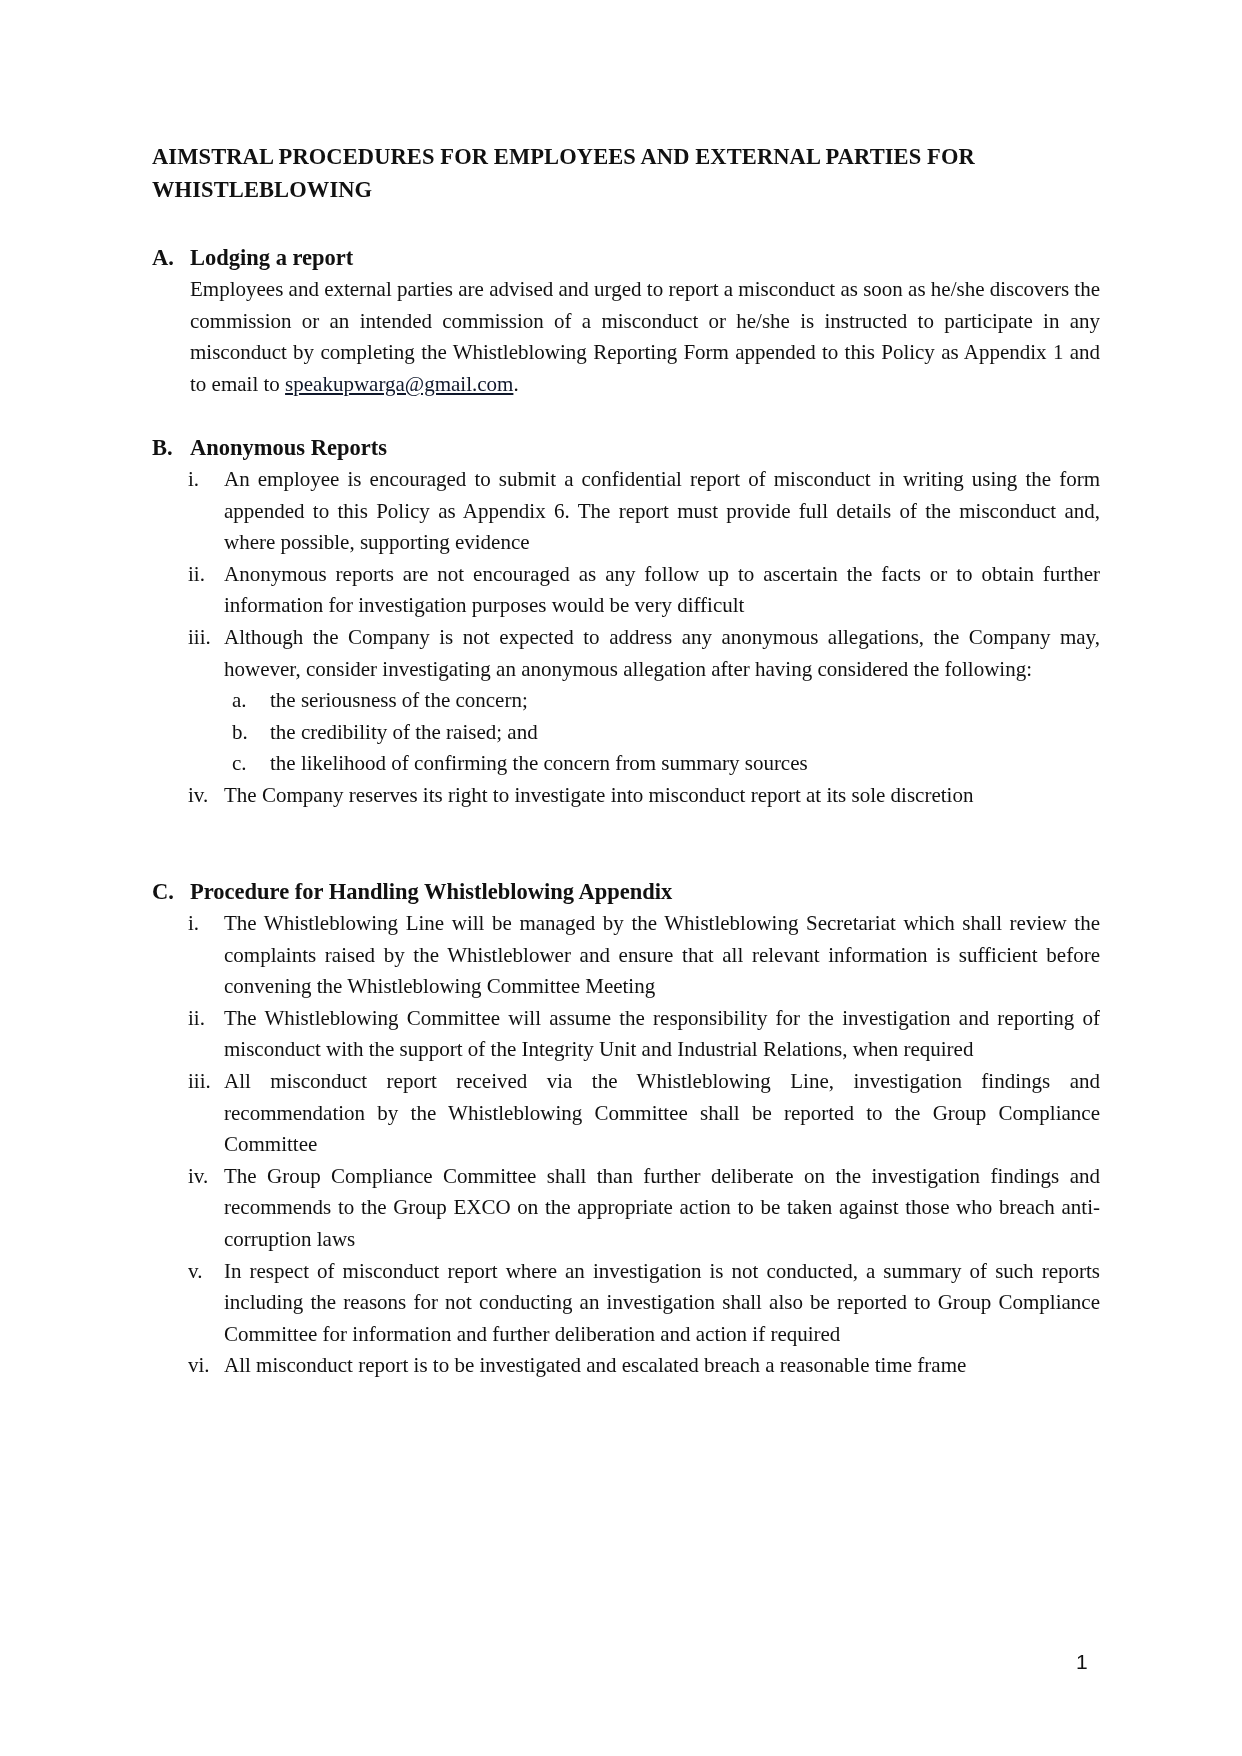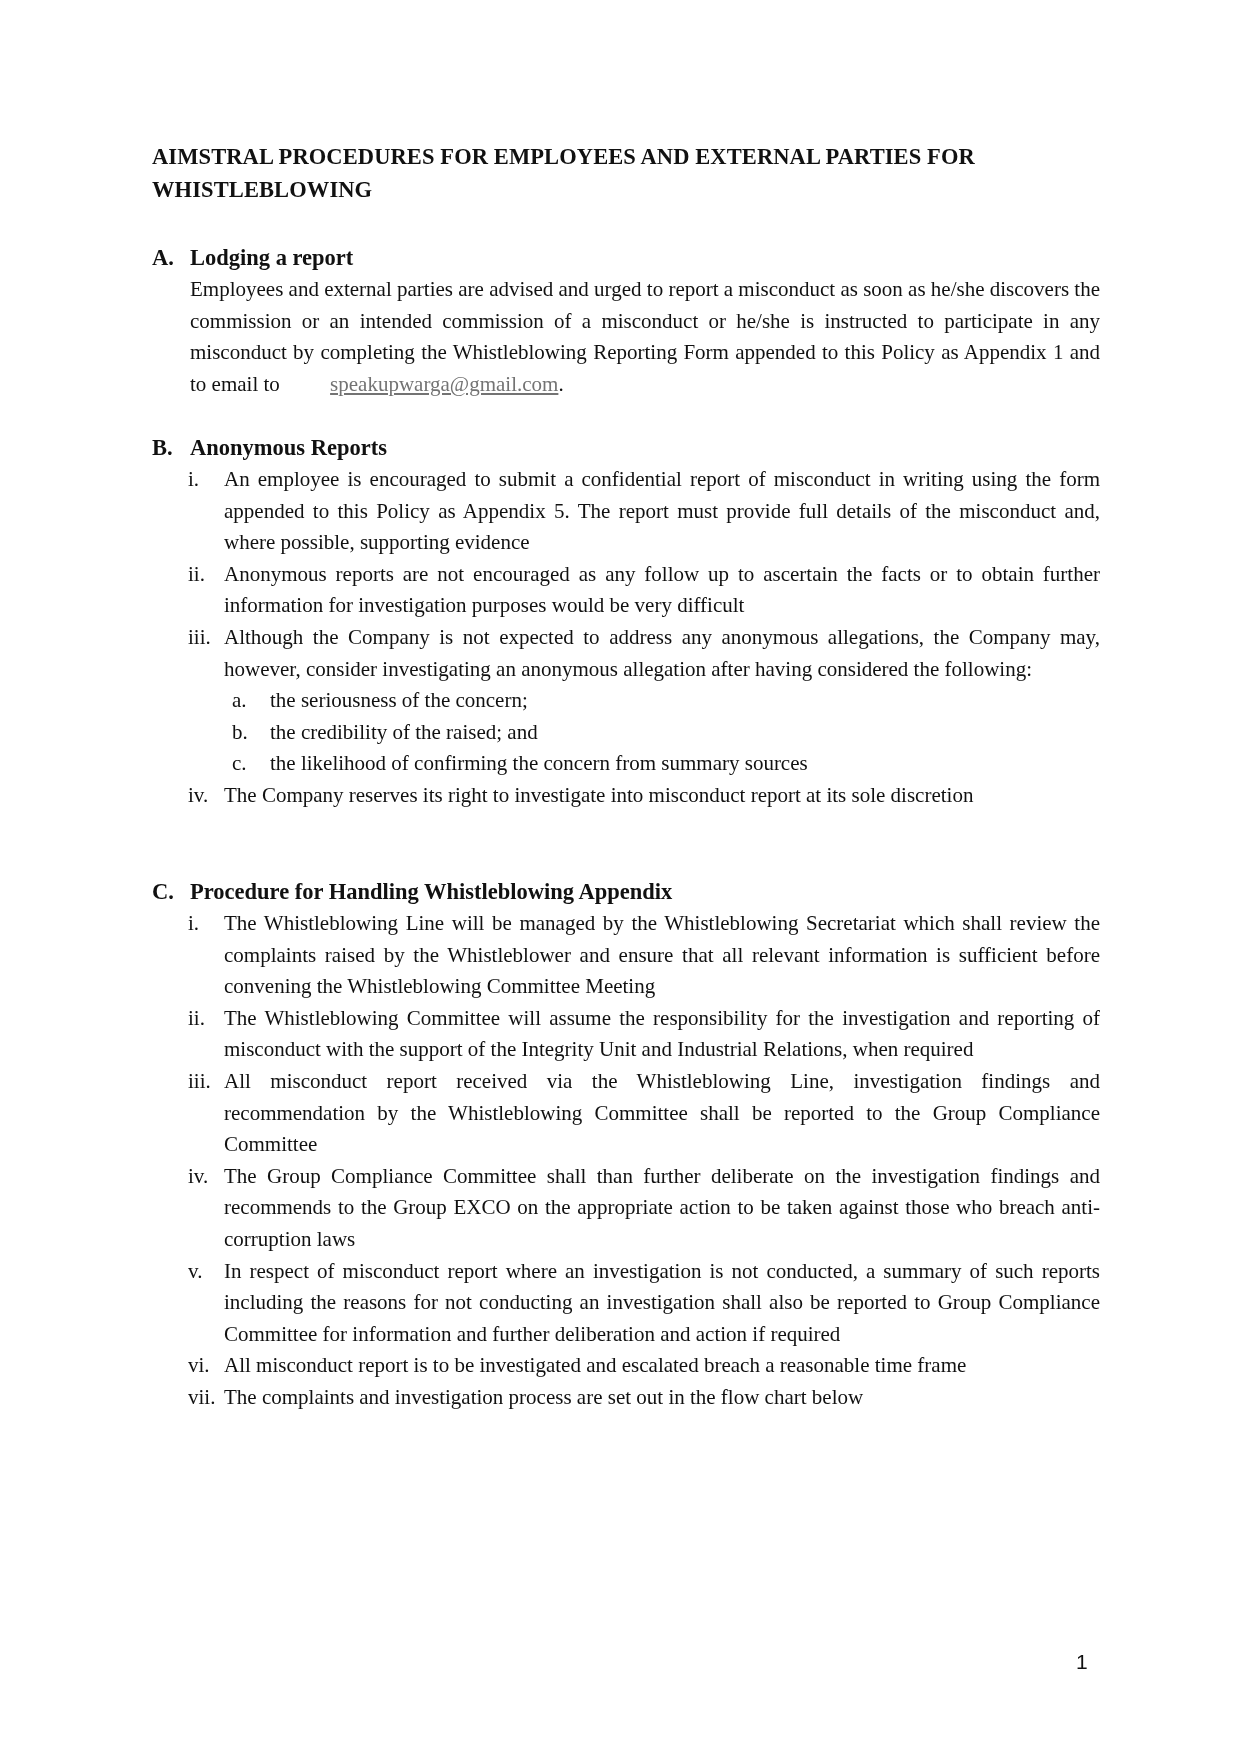--- a/index.html
+++ b/index.html
@@ -5,21 +5,21 @@
   html, body { margin: 0; padding: 0; background: #ffffff; }
   body { width: 1242px; height: 1756px; position: relative; overflow: hidden;
          font-family: "Liberation Serif", "DejaVu Serif", serif; color: #111; }
   .page { position: absolute; left: 0; top: 0; width: 1242px; height: 1756px; }
   .title { position: absolute; left: 152px; top: 140px; width: 950px;
            font-weight: bold; font-size: 22.5px; line-height: 33px; letter-spacing: 0.1px; }
   .section { position: absolute; left: 152px; width: 950px; }
   .sec-head { font-weight: bold; font-size: 22.5px; line-height: 32px; display: flex; }
   .sec-letter { width: 38px; flex: none; }
   .body-para { margin-left: 38px; font-size: 21px; line-height: 31.6px; text-align: justify; width: 910px; }
-  .body-para a { color: #737373; text-decoration: underline; margin-left: 45px; }
+  .body-para a { color: #0f172a; text-decoration: underline; }
   .list { margin: 0; padding: 0; list-style: none; font-size: 21px; line-height: 31.6px; }
   .li { display: flex; width: 948px; }
   .num { width: 72px; flex: none; text-align: right; padding-right: 3px; box-sizing: border-box; }
   .num.left { text-align: left; padding-left: 36px; padding-right: 0; }
   .txt { flex: 1; text-align: justify; }
   .sub { display: flex; margin-left: 80px; width: 868px; }
   .sub-num { width: 38px; flex: none; }
   .pageno { position: absolute; left: 1076px; top: 1650px; font-family: "Liberation Sans", "DejaVu Sans", sans-serif; font-size: 21px; }
 </style>
 </head>
@@ -38,21 +38,21 @@
   </div>
 
   <div class="section" style="top:432px;">
     <div class="sec-head">
       <span class="sec-letter">B.</span>
       <span>Anonymous Reports</span>
     </div>
     <div class="list">
       <div class="li">
         <span class="num left">i.</span>
-        <span class="txt">An employee is encouraged to submit a confidential report of misconduct in writing using the form appended to this Policy as Appendix 5. The report must provide full details of the misconduct and, where possible, supporting evidence</span>
+        <span class="txt">An employee is encouraged to submit a confidential report of misconduct in writing using the form appended to this Policy as Appendix 6. The report must provide full details of the misconduct and, where possible, supporting evidence</span>
       </div>
       <div class="li">
         <span class="num left">ii.</span>
         <span class="txt">Anonymous reports are not encouraged as any follow up to ascertain the facts or to obtain further information for investigation purposes would be very difficult</span>
       </div>
       <div class="li">
         <span class="num left">iii.</span>
         <span class="txt">Although the Company is not expected to address any anonymous allegations, the Company may, however, consider investigating an anonymous allegation after having considered the following:</span>
       </div>
       <div class="sub">
@@ -97,21 +97,17 @@
         <span class="txt">The Group Compliance Committee shall than further deliberate on the investigation findings and recommends to the Group EXCO on the appropriate action to be taken against those who breach anti-corruption laws</span>
       </div>
       <div class="li">
         <span class="num left">v.</span>
         <span class="txt">In respect of misconduct report where an investigation is not conducted, a summary of such reports including the reasons for not conducting an investigation shall also be reported to Group Compliance Committee for information and further deliberation and action if required</span>
       </div>
       <div class="li">
         <span class="num left">vi.</span>
         <span class="txt">All misconduct report is to be investigated and escalated breach a reasonable time frame</span>
       </div>
-      <div class="li">
-        <span class="num left">vii.</span>
-        <span class="txt">The complaints and investigation process are set out in the flow chart below</span>
-      </div>
     </div>
   </div>
 
   <div class="pageno">1</div>
 </div>
 
 </body></html>

